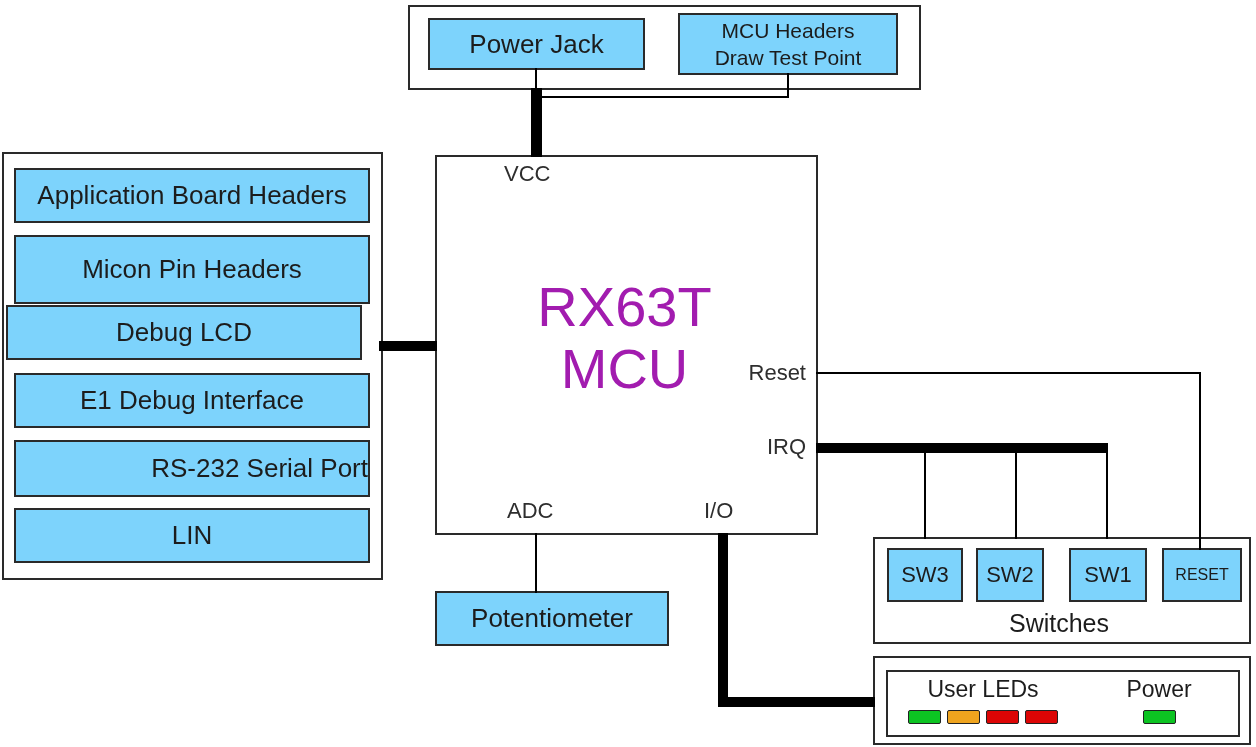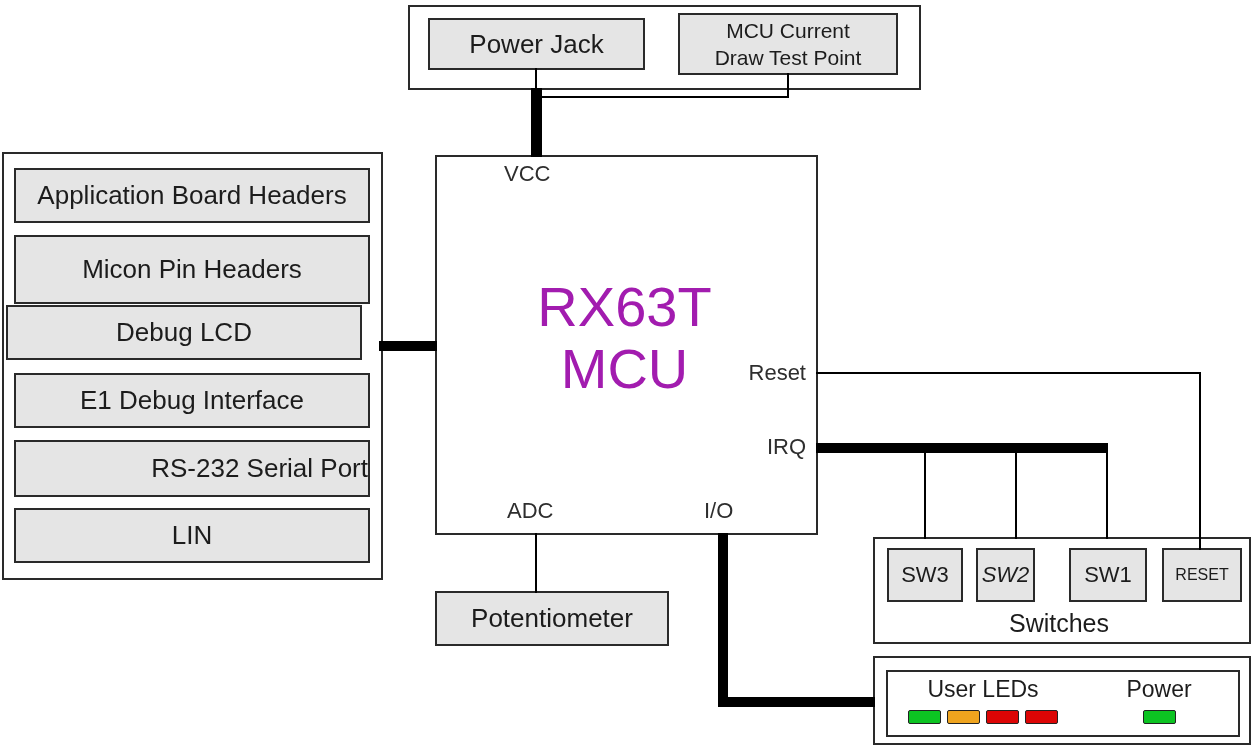--- a/index.html
+++ b/index.html
@@ -9,21 +9,21 @@
     width: 1256px;
     height: 747px;
     background: #ffffff;
     font-family: "Liberation Sans", "DejaVu Sans", sans-serif;
     color: #1c1c1c;
     overflow: hidden;
   }
   .box {
     position: absolute;
     border: 2px solid #2a2a2a;
-    background: #e5e5e5;
+    background: #7dd3fc;
     display: flex;
     align-items: center;
     justify-content: center;
     text-align: center;
     font-size: 26px;
     color: #1c1c1c;
   }
   .container-box {
     position: absolute;
     border: 2px solid #2a2a2a;
@@ -68,21 +68,21 @@
 <body>
 
 <div id="canvas">
 
   <div class="container-box" style="left:408px; top:5px; width:513px; height:85px;"></div>
   <div class="box" style="left:428px; top:18px; width:217px; height:52px;">
     <span>Power Jack</span>
   </div>
   <div class="box two-line" style="left:678px; top:13px; width:220px; height:62px;">
     <span>
-      <span>MCU Current</span><br>
+      <span>MCU Headers</span><br>
       <span>Draw Test Point</span>
     </span>
   </div>
 
   <div class="container-box" style="left:2px; top:152px; width:381px; height:428px;"></div>
   <div class="box" style="left:14px; top:168px; width:356px; height:55px;">
     <span>Application Board Headers</span>
   </div>
   <div class="box" style="left:14px; top:235px; width:356px; height:69px;">
     <span>Micon Pin Headers</span>
@@ -112,21 +112,21 @@
   <div class="pin-label" style="left:704px; top:498px;">I/O</div>
 
   <div class="box" style="left:435px; top:591px; width:234px; height:55px;">
     <span>Potentiometer</span>
   </div>
 
   <div class="container-box" style="left:873px; top:537px; width:378px; height:107px;"></div>
   <div class="box" style="left:887px; top:548px; width:76px; height:54px; font-size:22px;">
     <span>SW3</span>
   </div>
-  <div class="box" style="left:976px; top:548px; width:59px; height:54px; font-size:22px;font-style:italic;">
+  <div class="box" style="left:976px; top:548px; width:68px; height:54px; font-size:22px;">
     <span>SW2</span>
   </div>
   <div class="box" style="left:1069px; top:548px; width:78px; height:54px; font-size:22px;">
     <span>SW1</span>
   </div>
   <div class="box" style="left:1162px; top:548px; width:80px; height:54px; font-size:16px;">
     <span>RESET</span>
   </div>
   <div class="section-label" style="left:873px; top:609px; width:372px;">Switches</div>
 

